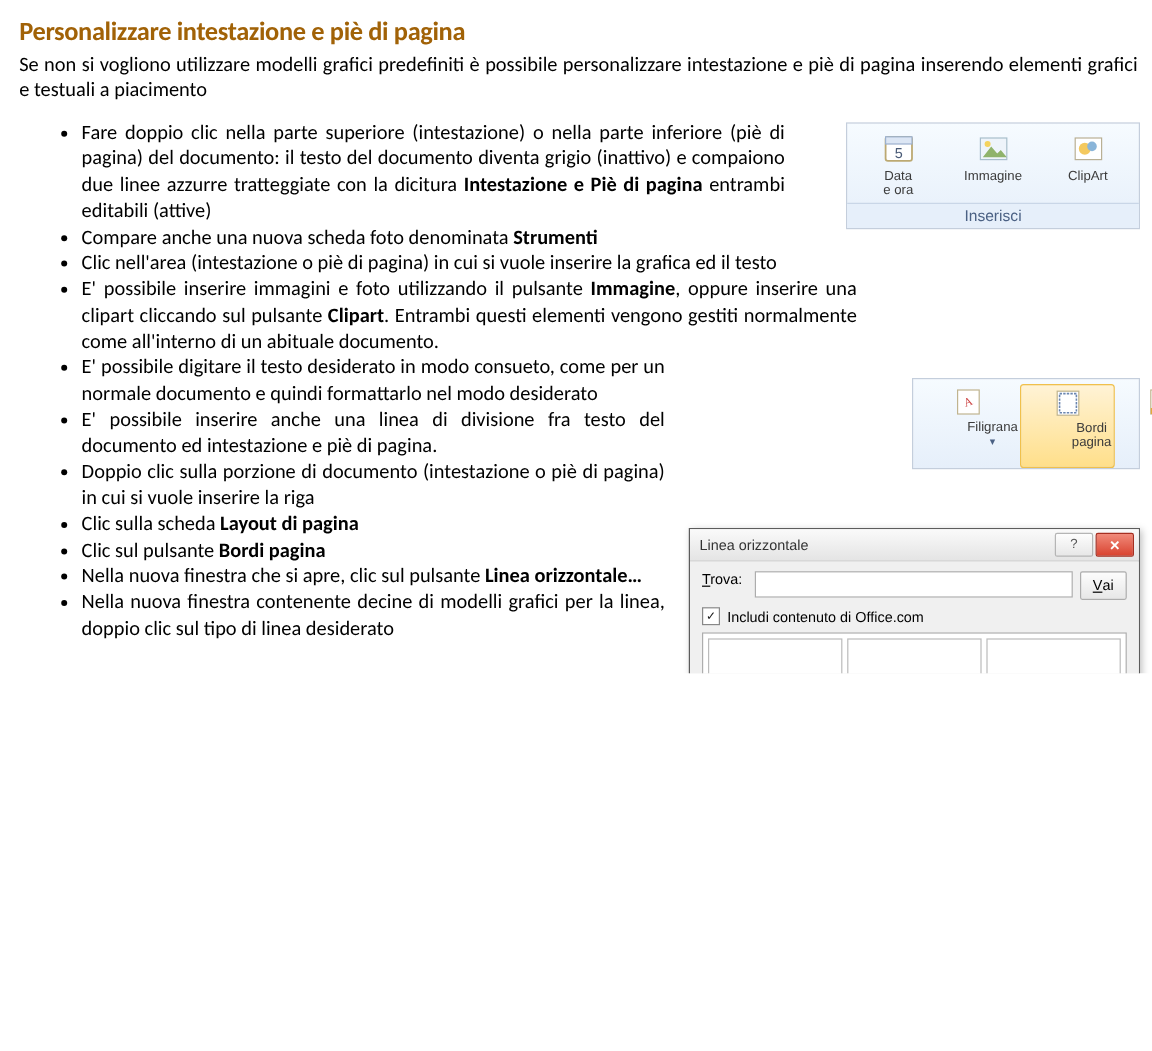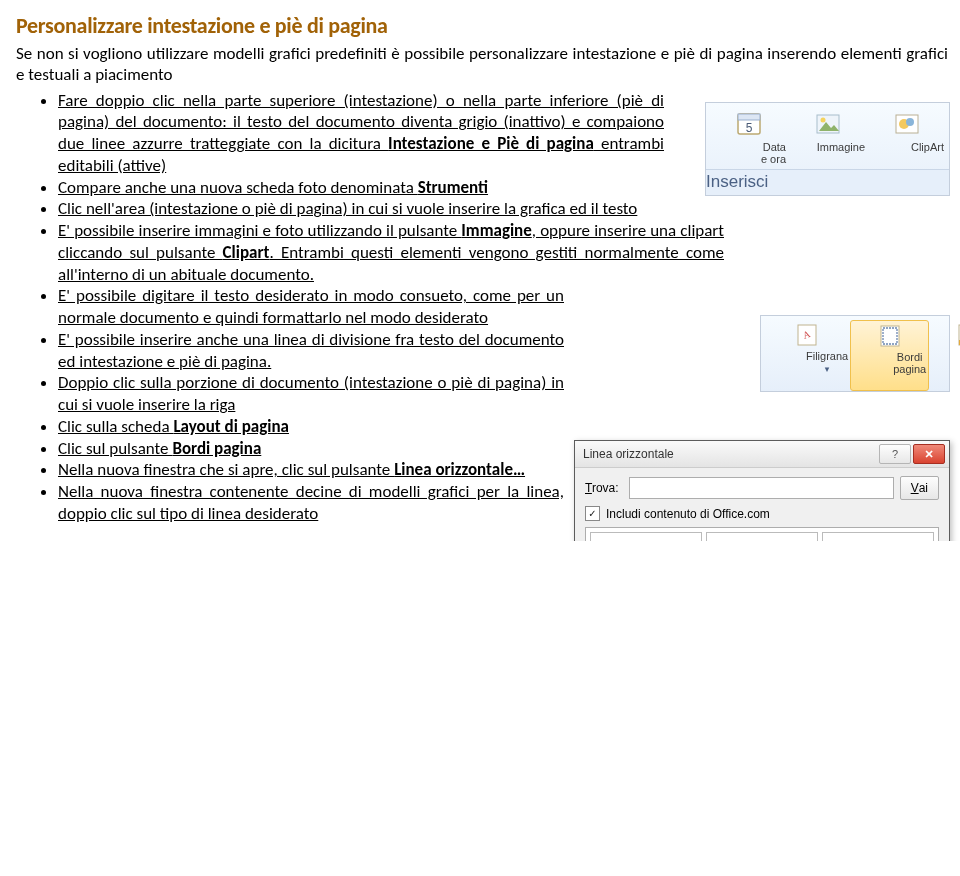--- a/index.html
+++ b/index.html
@@ -19,23 +19,22 @@
     color: #a16207;
     font-weight: bold;
     letter-spacing: -0.3px;
   }
   .intro {
     line-height: 1.25;
     text-align: justify;
     margin-bottom: 2px;
   }
   ul {
-    margin: 4px;
+    margin: 14px;
     padding-left: 38px;
-    text-decoration: underline;
   }
   li {
     line-height: 1.28;
     text-align: justify;
     margin-bottom: 0px;
   }
   li.narrow { padding-right: 280px; }
   li.narrow2 { padding-right: 380px; }
   li.mid { padding-right: 220px; }
 
@@ -67,24 +66,24 @@
     height: 30px;
     display: flex;
     align-items: center;
     justify-content: center;
     margin-bottom: 2px;
   }
   .ribbon-inserisci .item .lbl {
     font-size: 11px;
     line-height: 1.1;
     white-space: pre-line;
-    text-align: right;
   }
   .ribbon-inserisci .grp-title {
-    font-size: 17px;
+    text-align: center;
+    font-size: 13px;
     color: #4b6184;
     padding: 2px 0 3px 0;
     border-top: 1px solid #c9d6e7;
     background: #e6effa;
   }
   .dd-arrow {
     font-size: 9px;
     color: #4b6184;
   }
 
@@ -174,21 +173,20 @@
     border-color: #a62e21;
     color: #fff;
     font-weight: bold;
   }
   .dlg-body {
     padding: 8px 10px 0 10px;
     background: #f0f0f0;
   }
   .dlg-row {
     display: flex;
-    align-items: center;
     margin-bottom: 6px;
   }
   .dlg-row .lab { width: 44px; }
   .dlg-row input[type=text] {
     flex: 1;
     height: 20px;
     border: 1px solid #adadad;
     background: #fff;
     padding: 0 4px;
     font-size: 12px;

